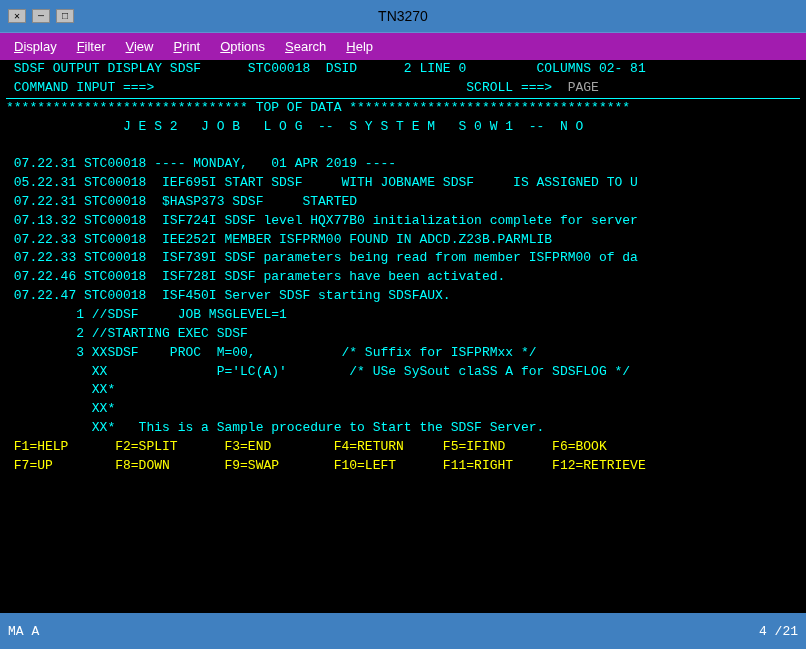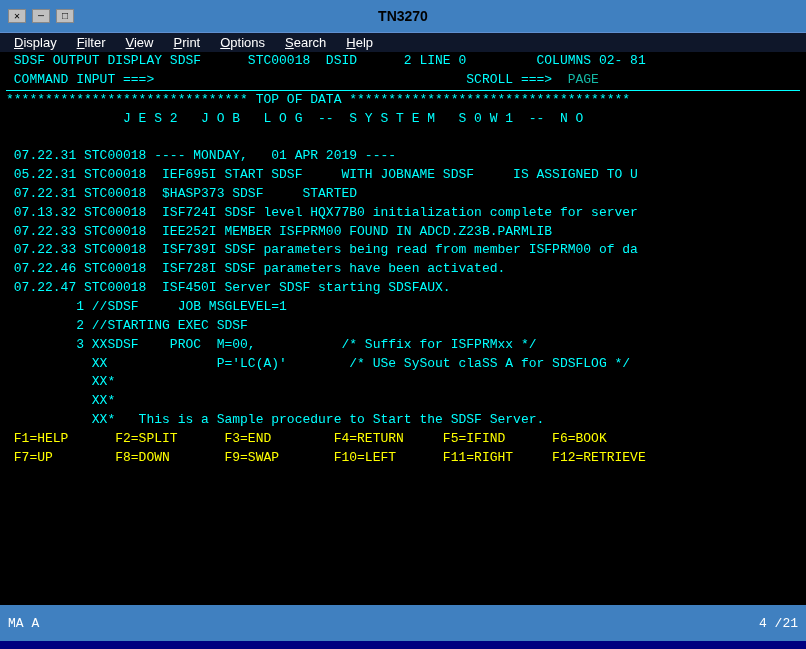--- a/index.html
+++ b/index.html
@@ -21,41 +21,41 @@
     .title-bar-controls {
       position: absolute;
       left: 8px;
       display: flex;
       gap: 6px;
       align-items: center;
     }
     .title-bar-title {
       color: #000;
       font-size: 14px;
-      font-weight: bold;
+      font-weight: normal;
       font-family: Arial, sans-serif;
     }
     .win-btn {
       width: 18px;
       height: 14px;
       background: #c0c0c0;
       border: 1px solid #888;
       display: flex;
       align-items: center;
       justify-content: center;
       font-size: 10px;
       cursor: pointer;
       color: #000;
     }
     .menu-bar {
-      background: #0f172a;
+      background: #a21caf;
       display: flex;
       align-items: center;
       padding: 0 4px;
-      height: 20px;
+      height: 28px;
       border-top: 1px solid #6090d0;
     }
     .menu-item {
       color: #fff;
       font-family: Arial, sans-serif;
       font-size: 13px;
       padding: 2px 10px;
       cursor: pointer;
       text-decoration: none;
     }
@@ -72,21 +72,21 @@
     .term-line {
       font-size: 13px;
       line-height: 1.45;
       white-space: pre;
       color: #00ffff;
       font-family: Liberation Mono, monospace;
       padding: 0 6px;
     }
     .cyan { color: #00ffff; }
     .yellow { color: #ffff00; }
-    .red { color: #14b8a6; }
+    .red { color: #a3a3a3; }
     .status-bar {
       position: absolute;
       bottom: 0;
       left: 0;
       right: 0;
       height: 36px;
       background: #4080c0;
       display: flex;
       align-items: center;
       padding: 16px 8px;

